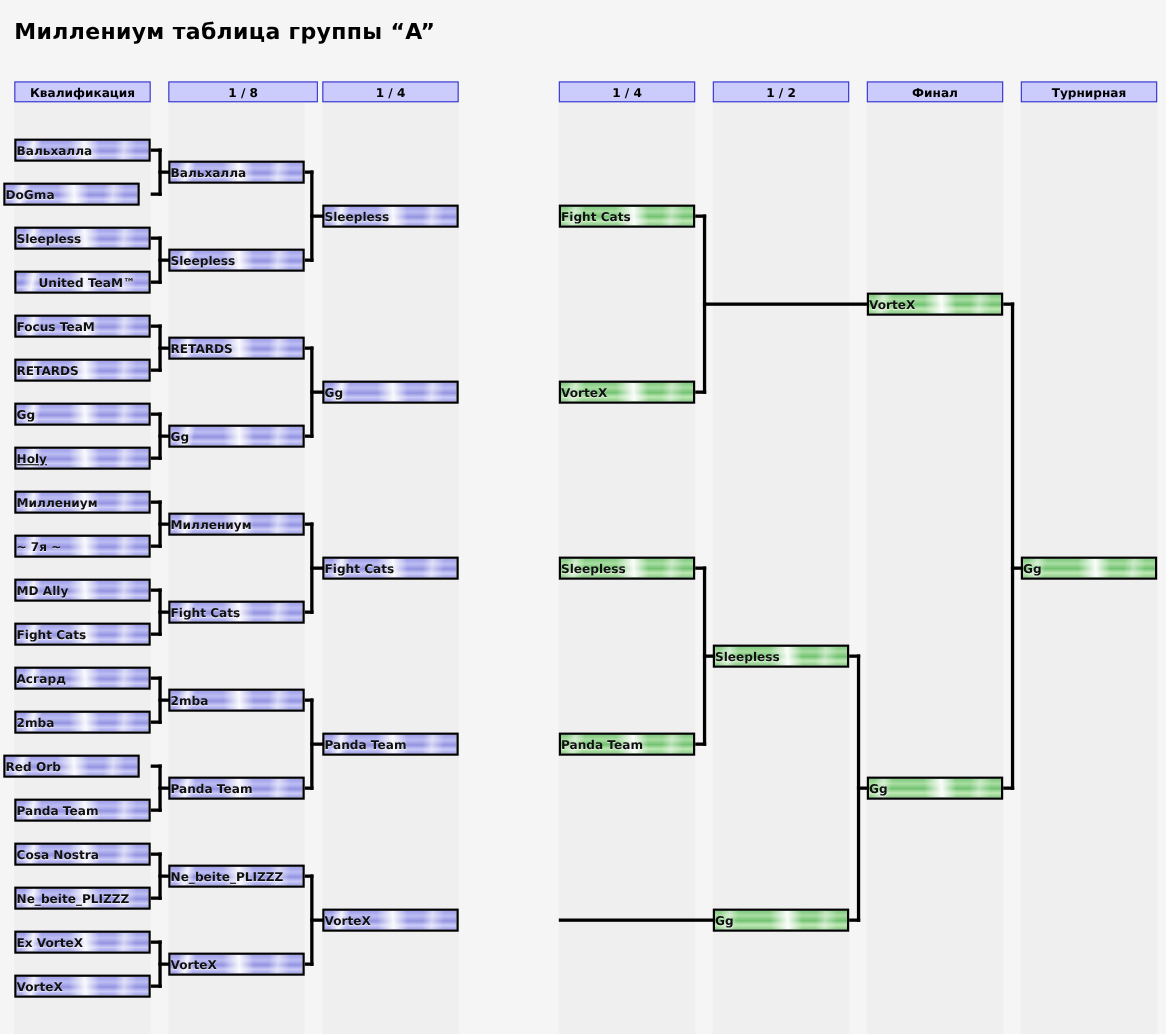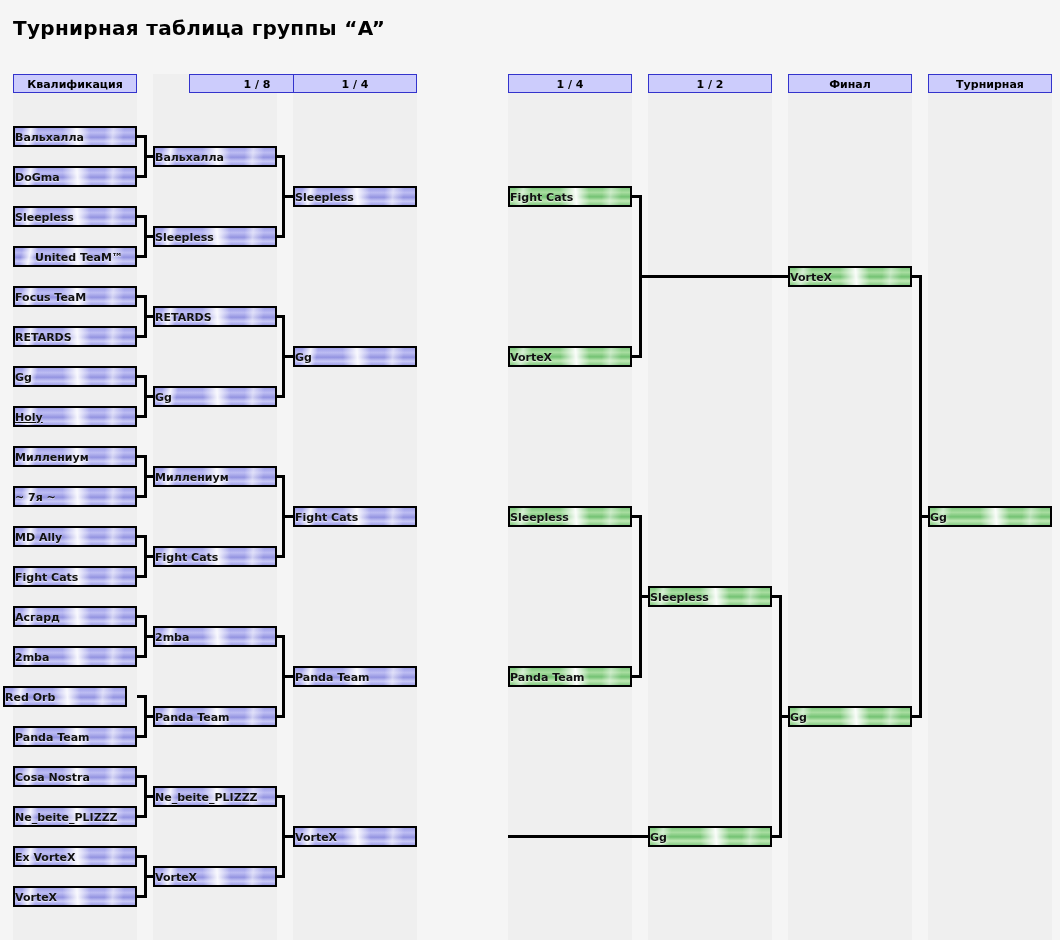--- a/index.html
+++ b/index.html
@@ -87,32 +87,32 @@
     position: absolute;
     background: #000000;
     z-index: 4;
   }
   .ln.h { height: 3px; }
   .ln.v { width: 3px; }
 </style>
 </head>
 <body>
 
-<div id="page-title">Турнирная таблица группы “A”</div>
+<div id="page-title">Миллениум таблица группы “A”</div>
 
 <div class="col-strip" style="left:13px;  width:124px;"></div>
 <div class="col-strip" style="left:153px; width:124px;"></div>
 <div class="col-strip" style="left:293px; width:124px;"></div>
 <div class="col-strip" style="left:508px; width:124px;"></div>
 <div class="col-strip" style="left:648px; width:124px;"></div>
 <div class="col-strip" style="left:788px; width:124px;"></div>
 <div class="col-strip" style="left:928px; width:124px;"></div>
 
 <div class="round-header" style="left:13px;  width:124px;">Квалификация</div>
-<div class="round-header" style="left:153px; width:136px;margin-left:36px;">1 / 8</div>
+<div class="round-header" style="left:153px; width:136px;">1 / 8</div>
 <div class="round-header" style="left:293px; width:124px;">1 / 4</div>
 <div class="round-header" style="left:508px; width:124px;">1 / 4</div>
 <div class="round-header" style="left:648px; width:124px;">1 / 2</div>
 <div class="round-header" style="left:788px; width:124px;">Финал</div>
 <div class="round-header" style="left:928px; width:124px;">Турнирная</div>
 
 <div class="ln h" style="left:137px; top:135px; width:10px;"></div>
 <div class="ln h" style="left:137px; top:175px; width:10px;"></div>
 <div class="ln v" style="left:144px; top:135px; height:43px;"></div>
 <div class="ln h" style="left:144px; top:155px; width:10px;"></div>
@@ -203,21 +203,21 @@
 <div class="ln h" style="left:772px; top:835px; width:10px;"></div>
 <div class="ln v" style="left:779px; top:595px; height:243px;"></div>
 <div class="ln h" style="left:779px; top:715px; width:12px;"></div>
 
 <div class="ln h" style="left:912px; top:275px; width:10px;"></div>
 <div class="ln h" style="left:912px; top:715px; width:10px;"></div>
 <div class="ln v" style="left:919px; top:275px; height:443px;"></div>
 <div class="ln h" style="left:919px; top:515px; width:12px;"></div>
 
 <div class="team blue" style="left:13px; top:126px; width:124px;">Вальхалла</div>
-<div class="team blue" style="left:13px; top:166px; width:124px;">DoGma</div>
+<div class="team blue" style="left:3px; top:166px; width:124px;">DoGma</div>
 <div class="team blue" style="left:13px; top:206px; width:124px;">Sleepless</div>
 <div class="team blue" style="left:13px; top:246px; width:124px;padding-left:20px;">United TeaM™</div>
 <div class="team blue" style="left:13px; top:286px; width:124px;">Focus TeaM</div>
 <div class="team blue" style="left:13px; top:326px; width:124px;">RETARDS</div>
 <div class="team blue" style="left:13px; top:366px; width:124px;">Gg</div>
 <div class="team blue" style="left:13px; top:406px; width:124px;text-decoration:underline;">Holy</div>
 <div class="team blue" style="left:13px; top:446px; width:124px;">Миллениум</div>
 <div class="team blue" style="left:13px; top:486px; width:124px;">~ 7я ~</div>
 <div class="team blue" style="left:13px; top:526px; width:124px;">MD Ally</div>
 <div class="team blue" style="left:13px; top:566px; width:124px;">Fight Cats</div>

